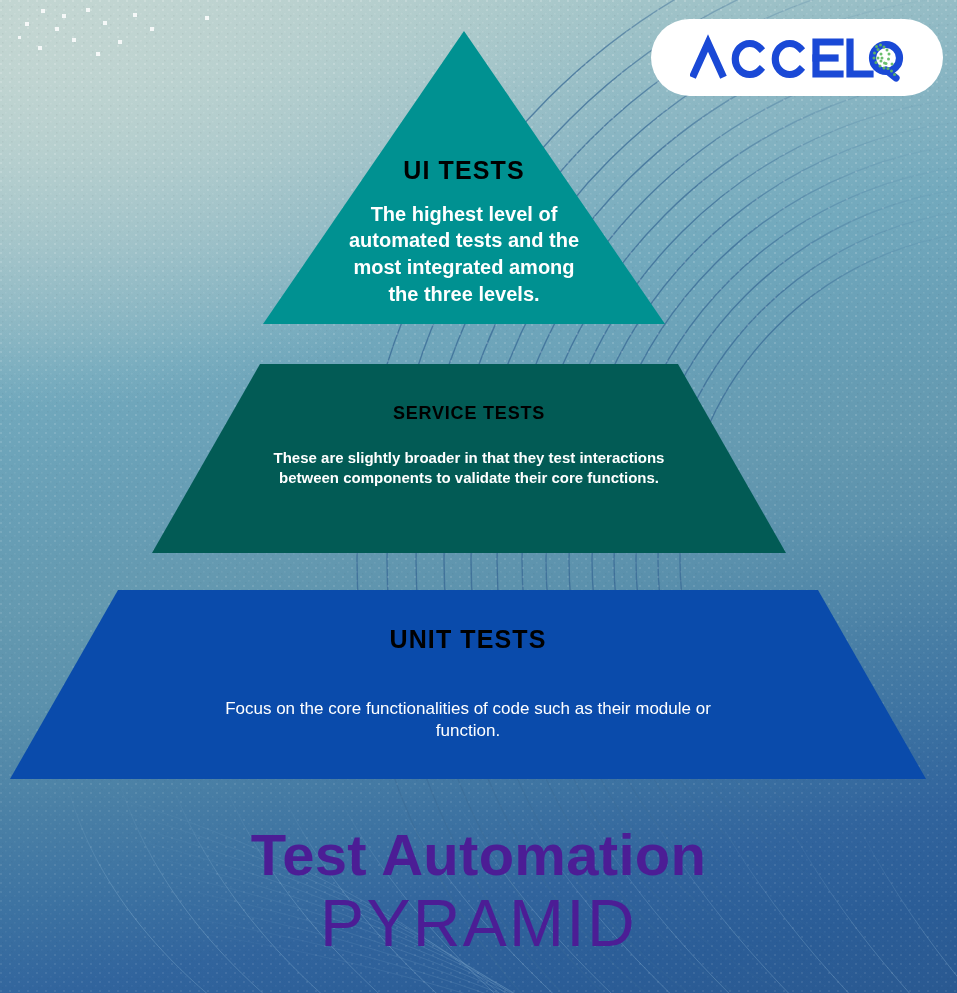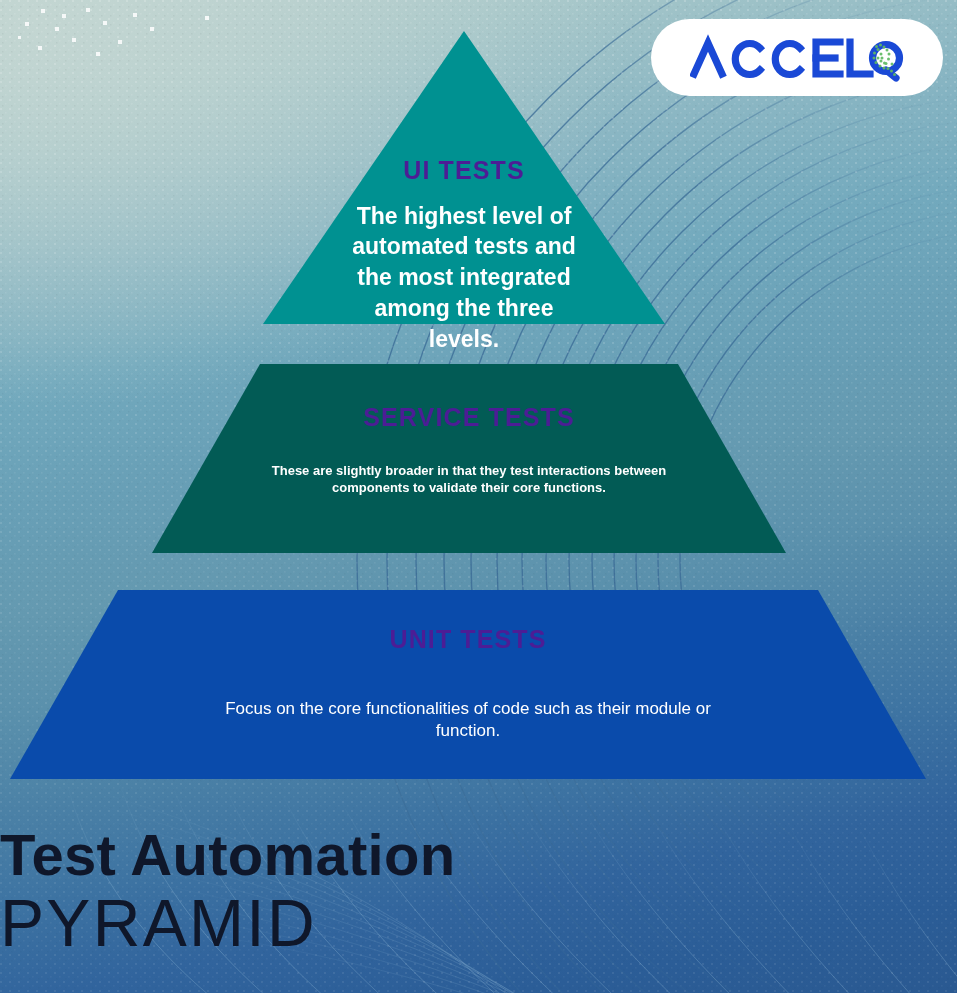--- a/index.html
+++ b/index.html
@@ -67,21 +67,21 @@
     position: absolute;
     inset: 0;
   }
   .tier-content {
     position: relative;
     width: 100%;
     text-align: center;
     box-sizing: border-box;
   }
   .tier-title {
-    color: #4c1d95;
+    color: #000000;
     font-weight: 700;
     letter-spacing: .045em;
     font-stretch: condensed;
     margin: 0;
     text-transform: uppercase;
     line-height: 1.1;
   }
   .tier-desc {
     color: #ffffff;
     margin: 0;
@@ -95,46 +95,46 @@
     width: 402px;
     height: 293px;
   }
   #tier-ui .tier-content {
     padding-top: 126px;
   }
   #tier-ui .tier-title {
     font-size: 25px;
   }
   #tier-ui .tier-desc {
-    font-size: 23px;
+    font-size: 20px;
     font-weight: 600;
     padding-top: 16px;
     width: 238px;
     margin: 0 auto;
   }
 
   
   #tier-service {
     left: 152px;
     top: 364px;
     width: 634px;
     height: 189px;
   }
   #tier-service .tier-content {
     padding-top: 40px;
   }
   #tier-service .tier-title {
-    font-size: 25px;
+    font-size: 18px;
   }
   #tier-service .tier-desc {
-    font-size: 13px;
+    font-size: 15px;
     font-weight: 600;
     padding-top: 22px;
     width: 440px;
-    margin: 8px auto;
+    margin: 2px auto;
   }
 
   
   #tier-unit {
     left: 10px;
     top: 590px;
     width: 916px;
     height: 233px;
   }
   #tier-unit .tier-content {
@@ -165,22 +165,22 @@
     justify-content: center;
   }
   #logo-badge svg { display: block; }
 
   
   #footer-title {
     position: absolute;
     left: 0;
     top: 826px;
     width: 957px;
-    text-align: left;
-    color: #0f172a;
+    text-align: center;
+    color: #4c1d95;
   }
   .footer-line1 {
     font-size: 58px;
     font-weight: 600;
     letter-spacing: .005em;
     line-height: 1.0;
     margin: 0;
   }
   .footer-line2 {
     font-size: 66px;

